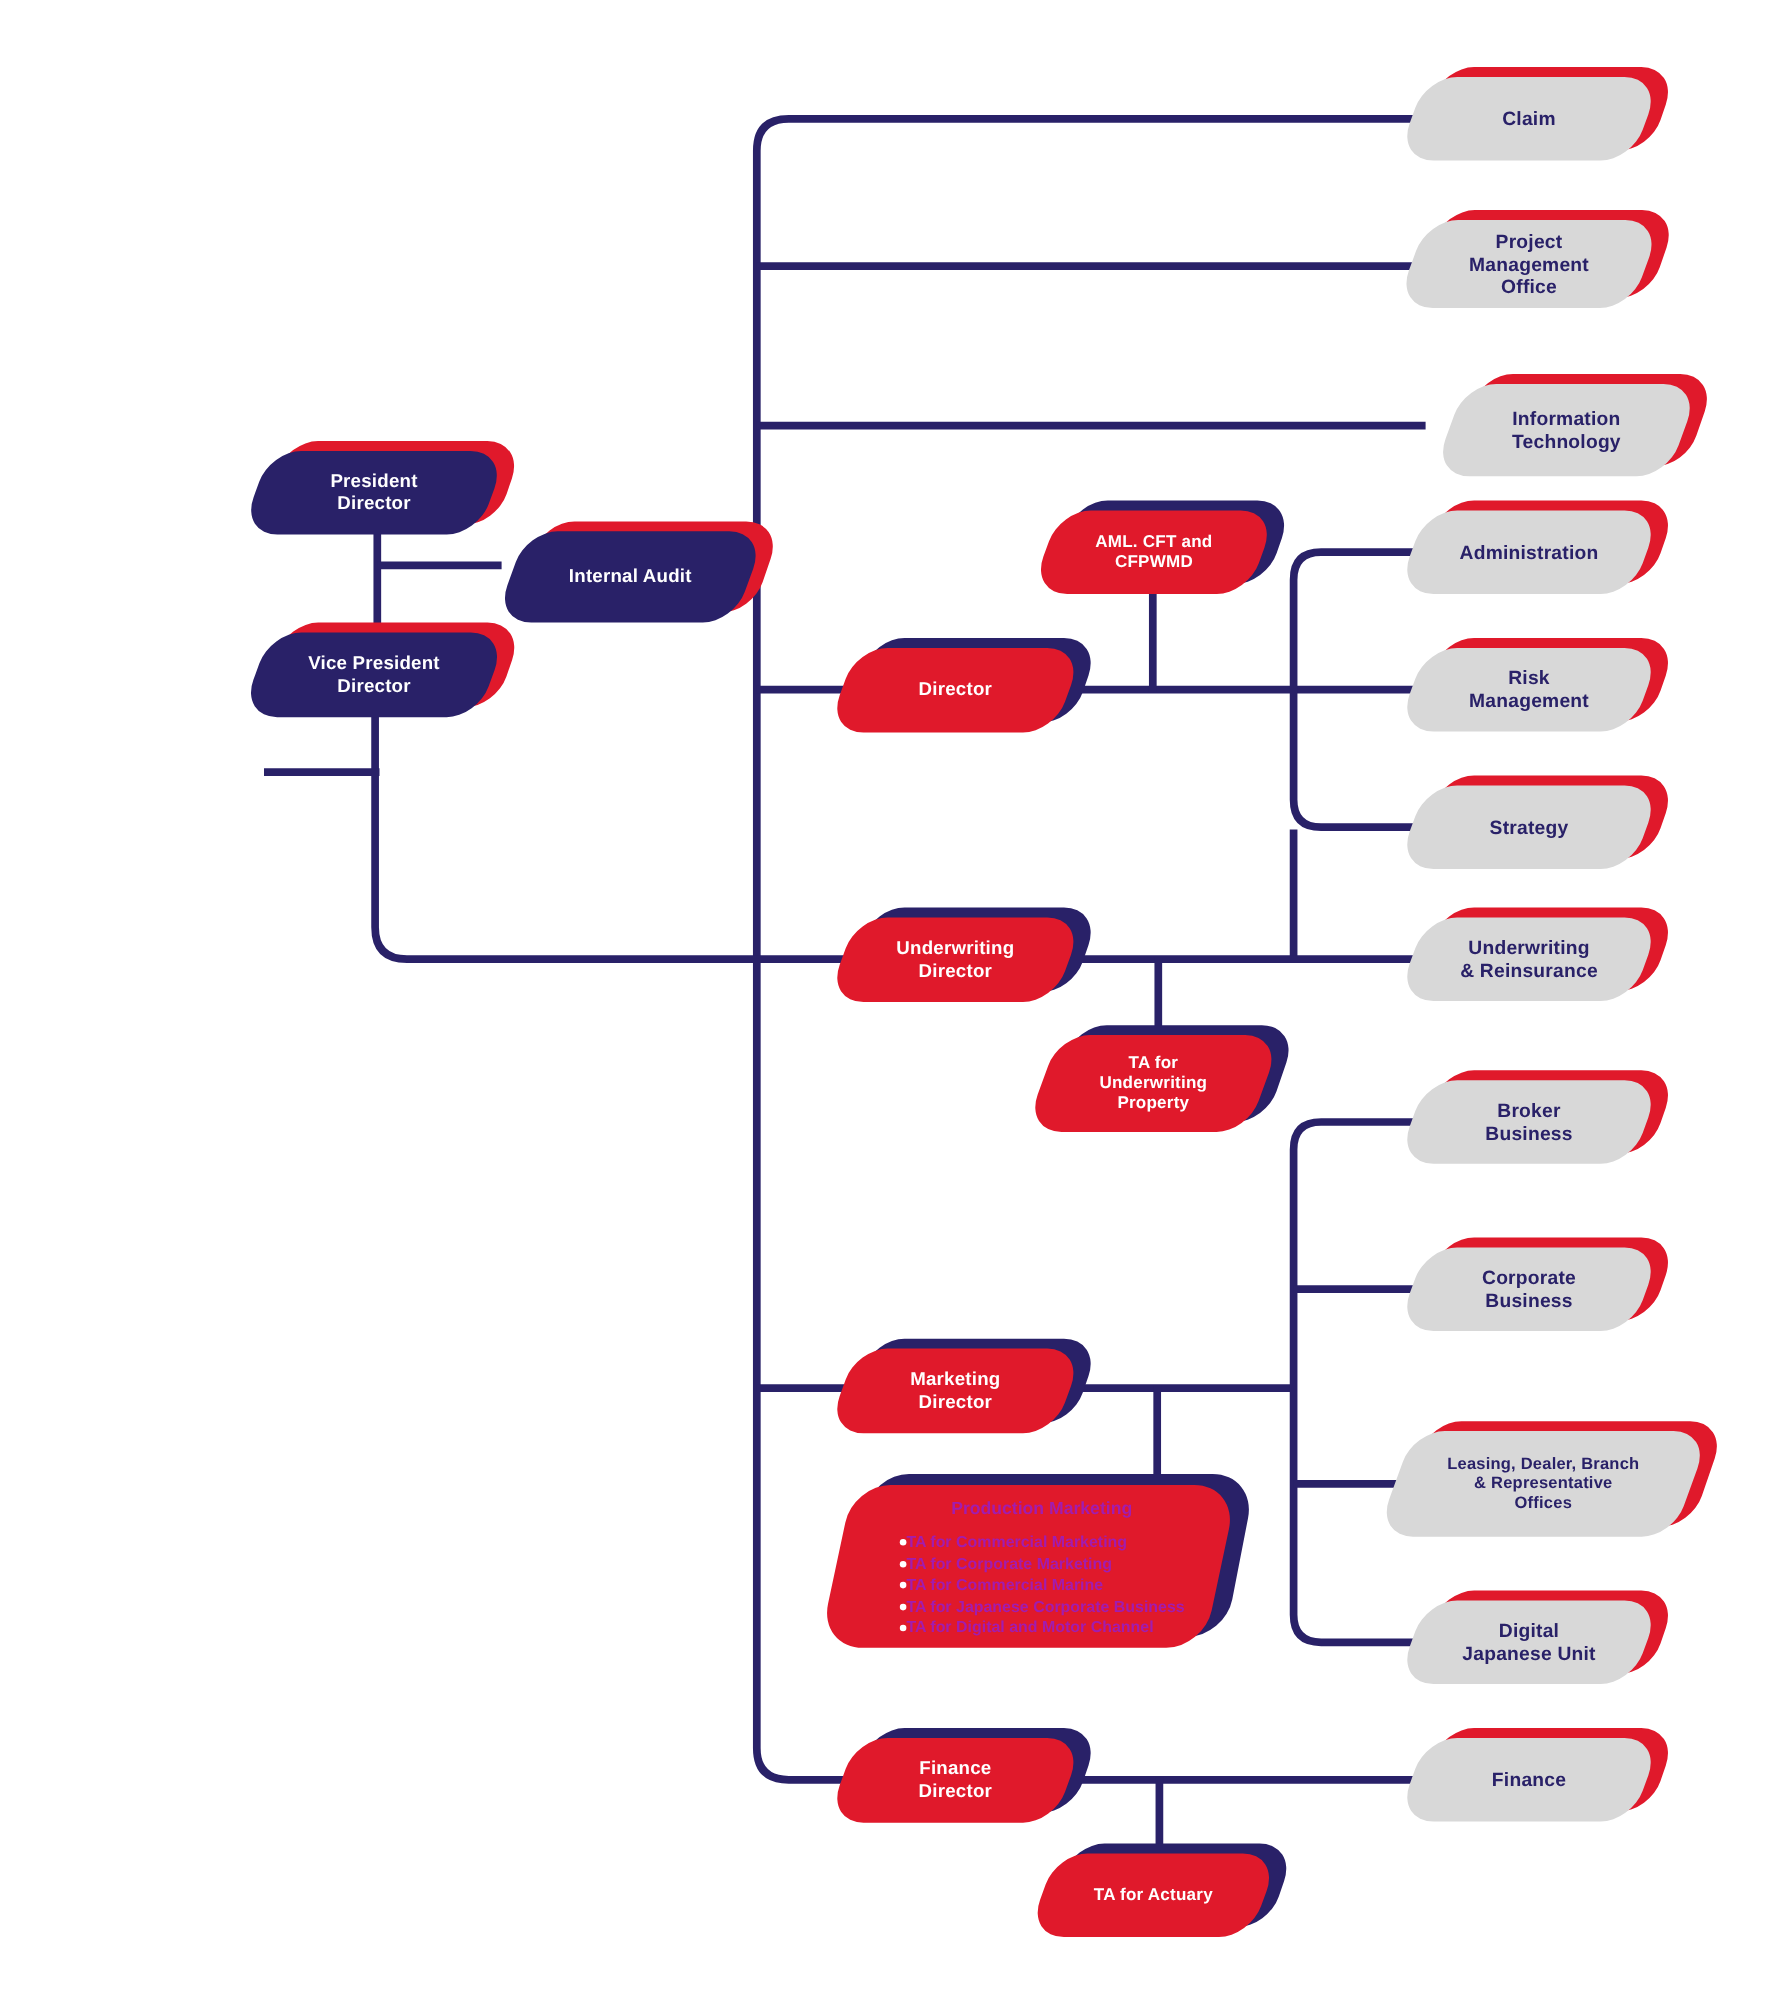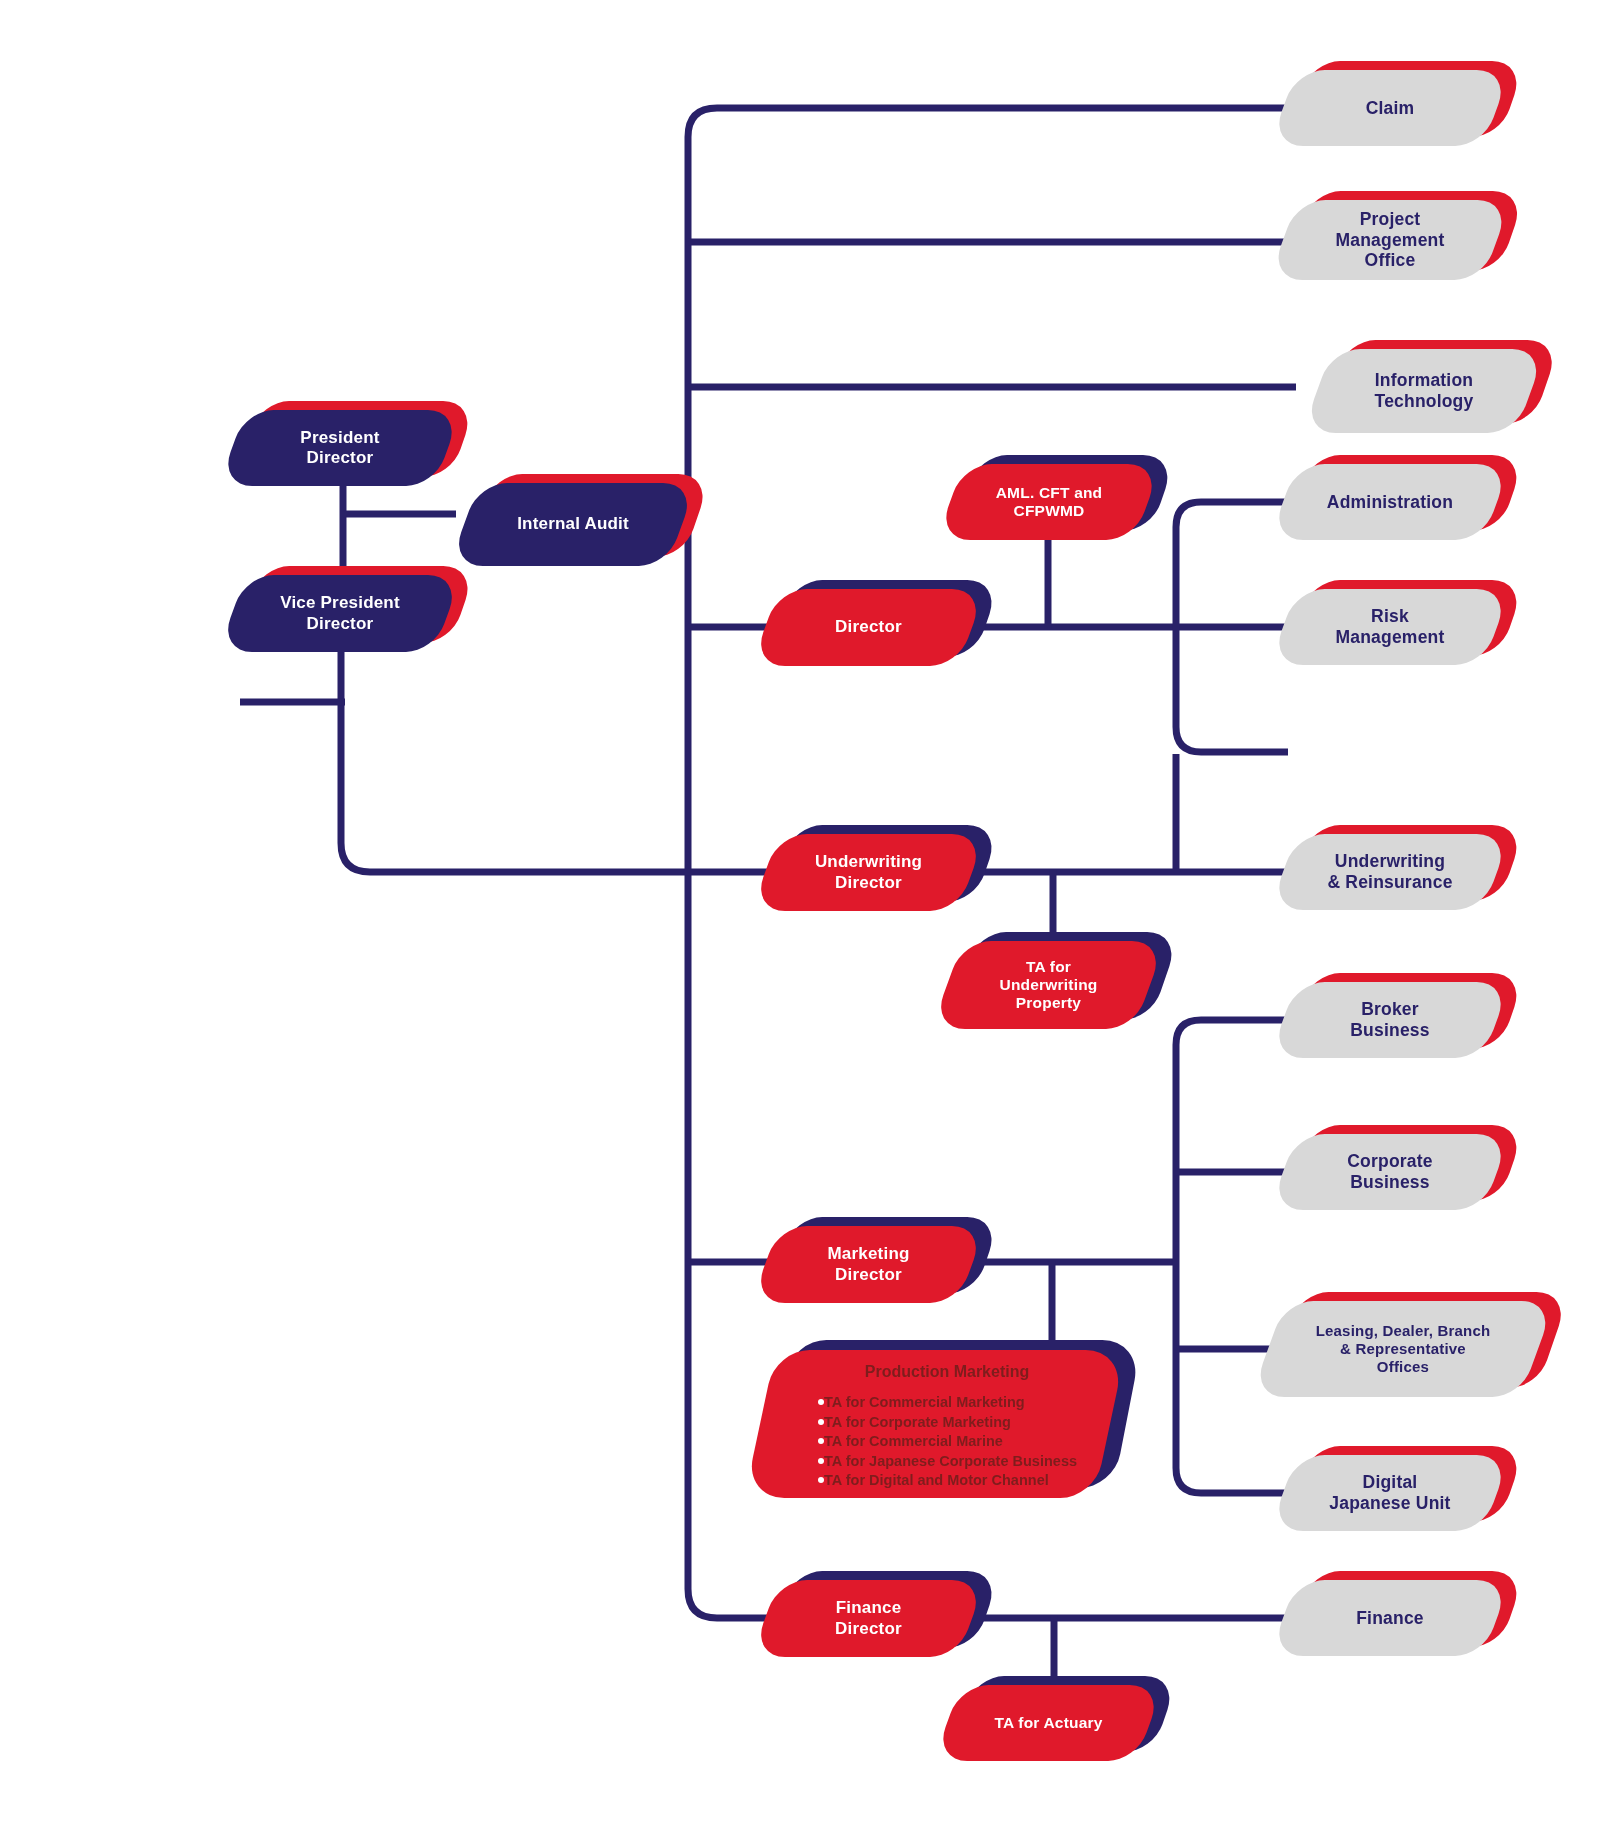--- a/index.html
+++ b/index.html
@@ -24,21 +24,21 @@
     text-align:center;white-space:pre-line;font-weight:bold;color:#ffffff;
     font-size:17px;line-height:1.18;letter-spacing:.2px;
   }
   .gray .lbl{color:#292168;font-size:17.5px;}
   .sm .lbl{font-size:15.5px;}
   .leasing .lbl{font-size:15px;}
   
   .production .bd,.production .sh{border-radius:34px 40px 34px 40px;}
   .production .bd{transform:skewX(-12deg);}
   .production .sh{transform:translate(18px,-10px) skewX(-11deg);}
-  .pm-content{position:absolute;inset:0;color:#7f1d1d;padding:13px 18px 10px 52px;}
+  .pm-content{position:absolute;inset:0;color:#a21caf;padding:13px 18px 10px 52px;}
   .pm-title{text-align:center;font-size:16px;font-weight:bold;padding-right:10px;}
   .pm-list{margin-top:13px;}
   .pm-li{display:flex;align-items:center;font-size:14.5px;font-weight:bold;margin-top:3.5px;}
   .pm-li .dot{width:6px;height:6px;border-radius:50%;background:#ffffff;flex:none;margin-left:6px;}
 </style>
 </head>
 <body>
 
 <div id="stage">
 
@@ -175,20 +175,25 @@
     <i class="shape sh"></i>
       <i class="shape bd"></i>
     <span class="lbl">Administration</span>
   </div>
   <div class="node gray" style="left:1283px;top:589px;width:214px;height:76px">
     <i class="shape sh"></i>
       <i class="shape bd"></i>
     <span class="lbl">Risk
 Management</span>
   </div>
+  <div class="node gray" style="left:1283px;top:714px;width:214px;height:76px">
+    <i class="shape sh"></i>
+      <i class="shape bd"></i>
+    <span class="lbl">Strategy</span>
+  </div>
   <div class="node gray" style="left:1283px;top:834px;width:214px;height:76px">
     <i class="shape sh"></i>
       <i class="shape bd"></i>
     <span class="lbl">Underwriting
 &amp; Reinsurance</span>
   </div>
   <div class="node gray" style="left:1283px;top:982px;width:214px;height:76px">
     <i class="shape sh"></i>
       <i class="shape bd"></i>
     <span class="lbl">Broker

